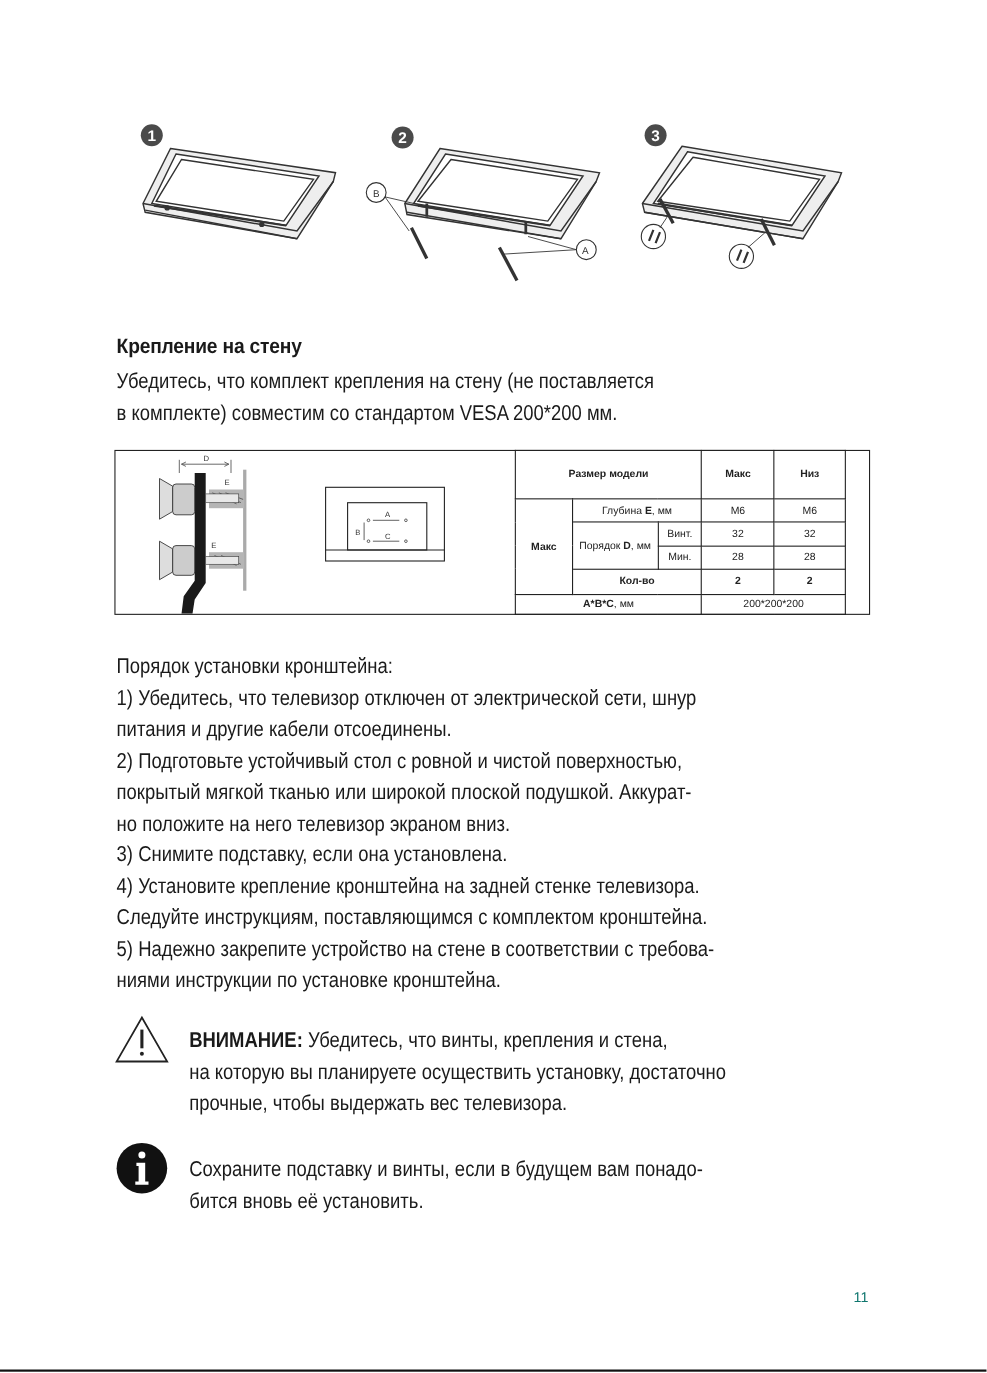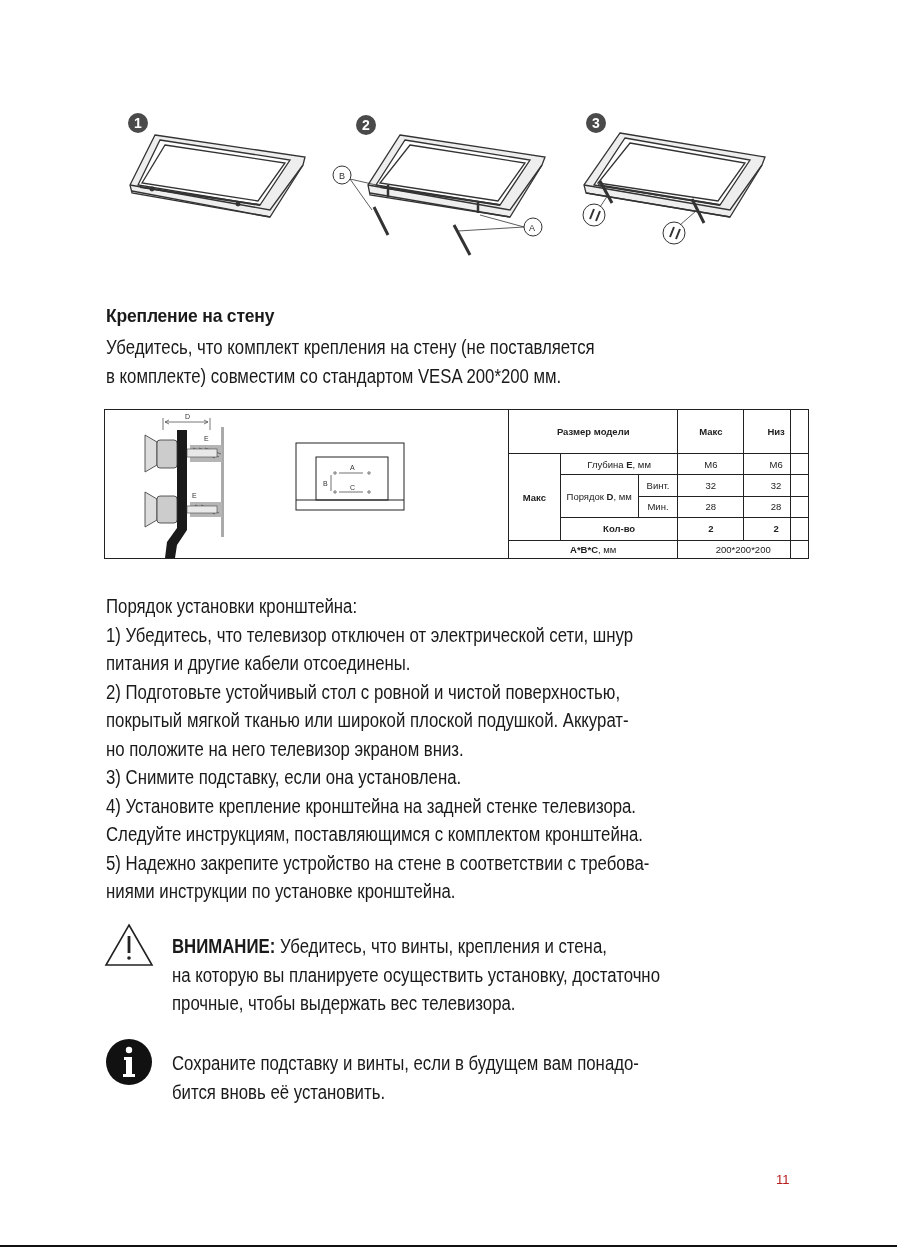--- a/index.html
+++ b/index.html
@@ -17,32 +17,32 @@
     
     .h1 { position: absolute; left: 106px; top: 305px; font-size: 19px; font-weight: bold;
           letter-spacing: -0.2px; transform: scaleX(0.92); transform-origin: left top; }
     .para { position: absolute; left: 106px; font-size: 19.5px; line-height: 28.5px;
             transform: scaleX(0.86); transform-origin: left top; white-space: nowrap; }
     .para div { white-space: nowrap; }
 
     
     .spec-box { position: absolute; left: 104px; top: 409px; width: 687px; height: 150px;
                 border: 1px solid #222; box-sizing: border-box; }
-    .spec-table { position: absolute; left: 508px; top: 409px; width: 301px; height: 150px;
+    .spec-table { position: absolute; left: 468px; top: 409px; width: 301px; height: 150px;
                   border-collapse: collapse; font-size: 9.5px; }
     .spec-table td { border: 1px solid #222; text-align: center; padding: 0; color: #222; }
     .spec-table .b { font-weight: bold; }
 
     
     .notice-text { position: absolute; left: 172px; font-size: 19.5px; line-height: 28.5px;
                    transform: scaleX(0.86); transform-origin: left top; white-space: nowrap; }
     .notice-text div { white-space: nowrap; }
     .strong { font-weight: bold; }
 
-    .page-num { position: absolute; left: 776px; top: 1172px; font-size: 13px; color: #b91c1c; }
+    .page-num { position: absolute; left: 776px; top: 1172px; font-size: 13px; color: #0f766e; }
     .bottom-rule { position: absolute; left: 0; top: 1245px; width: 897px; height: 2px; background: #111; }
   </style>
 </head>
 <body>
 
 <div class="step" style="left:120px; top:105px;">
   <div class="badge" style="left:8px; top:8px;">1</div>
   <svg width="200" height="130" viewBox="0 0 200 130">
     <g fill="none" stroke="#333" stroke-width="1.3">
       <path d="M35 30 L185 52 L183 60 L150 112 L12 88 L10 80 Z" fill="#eee"></path>

